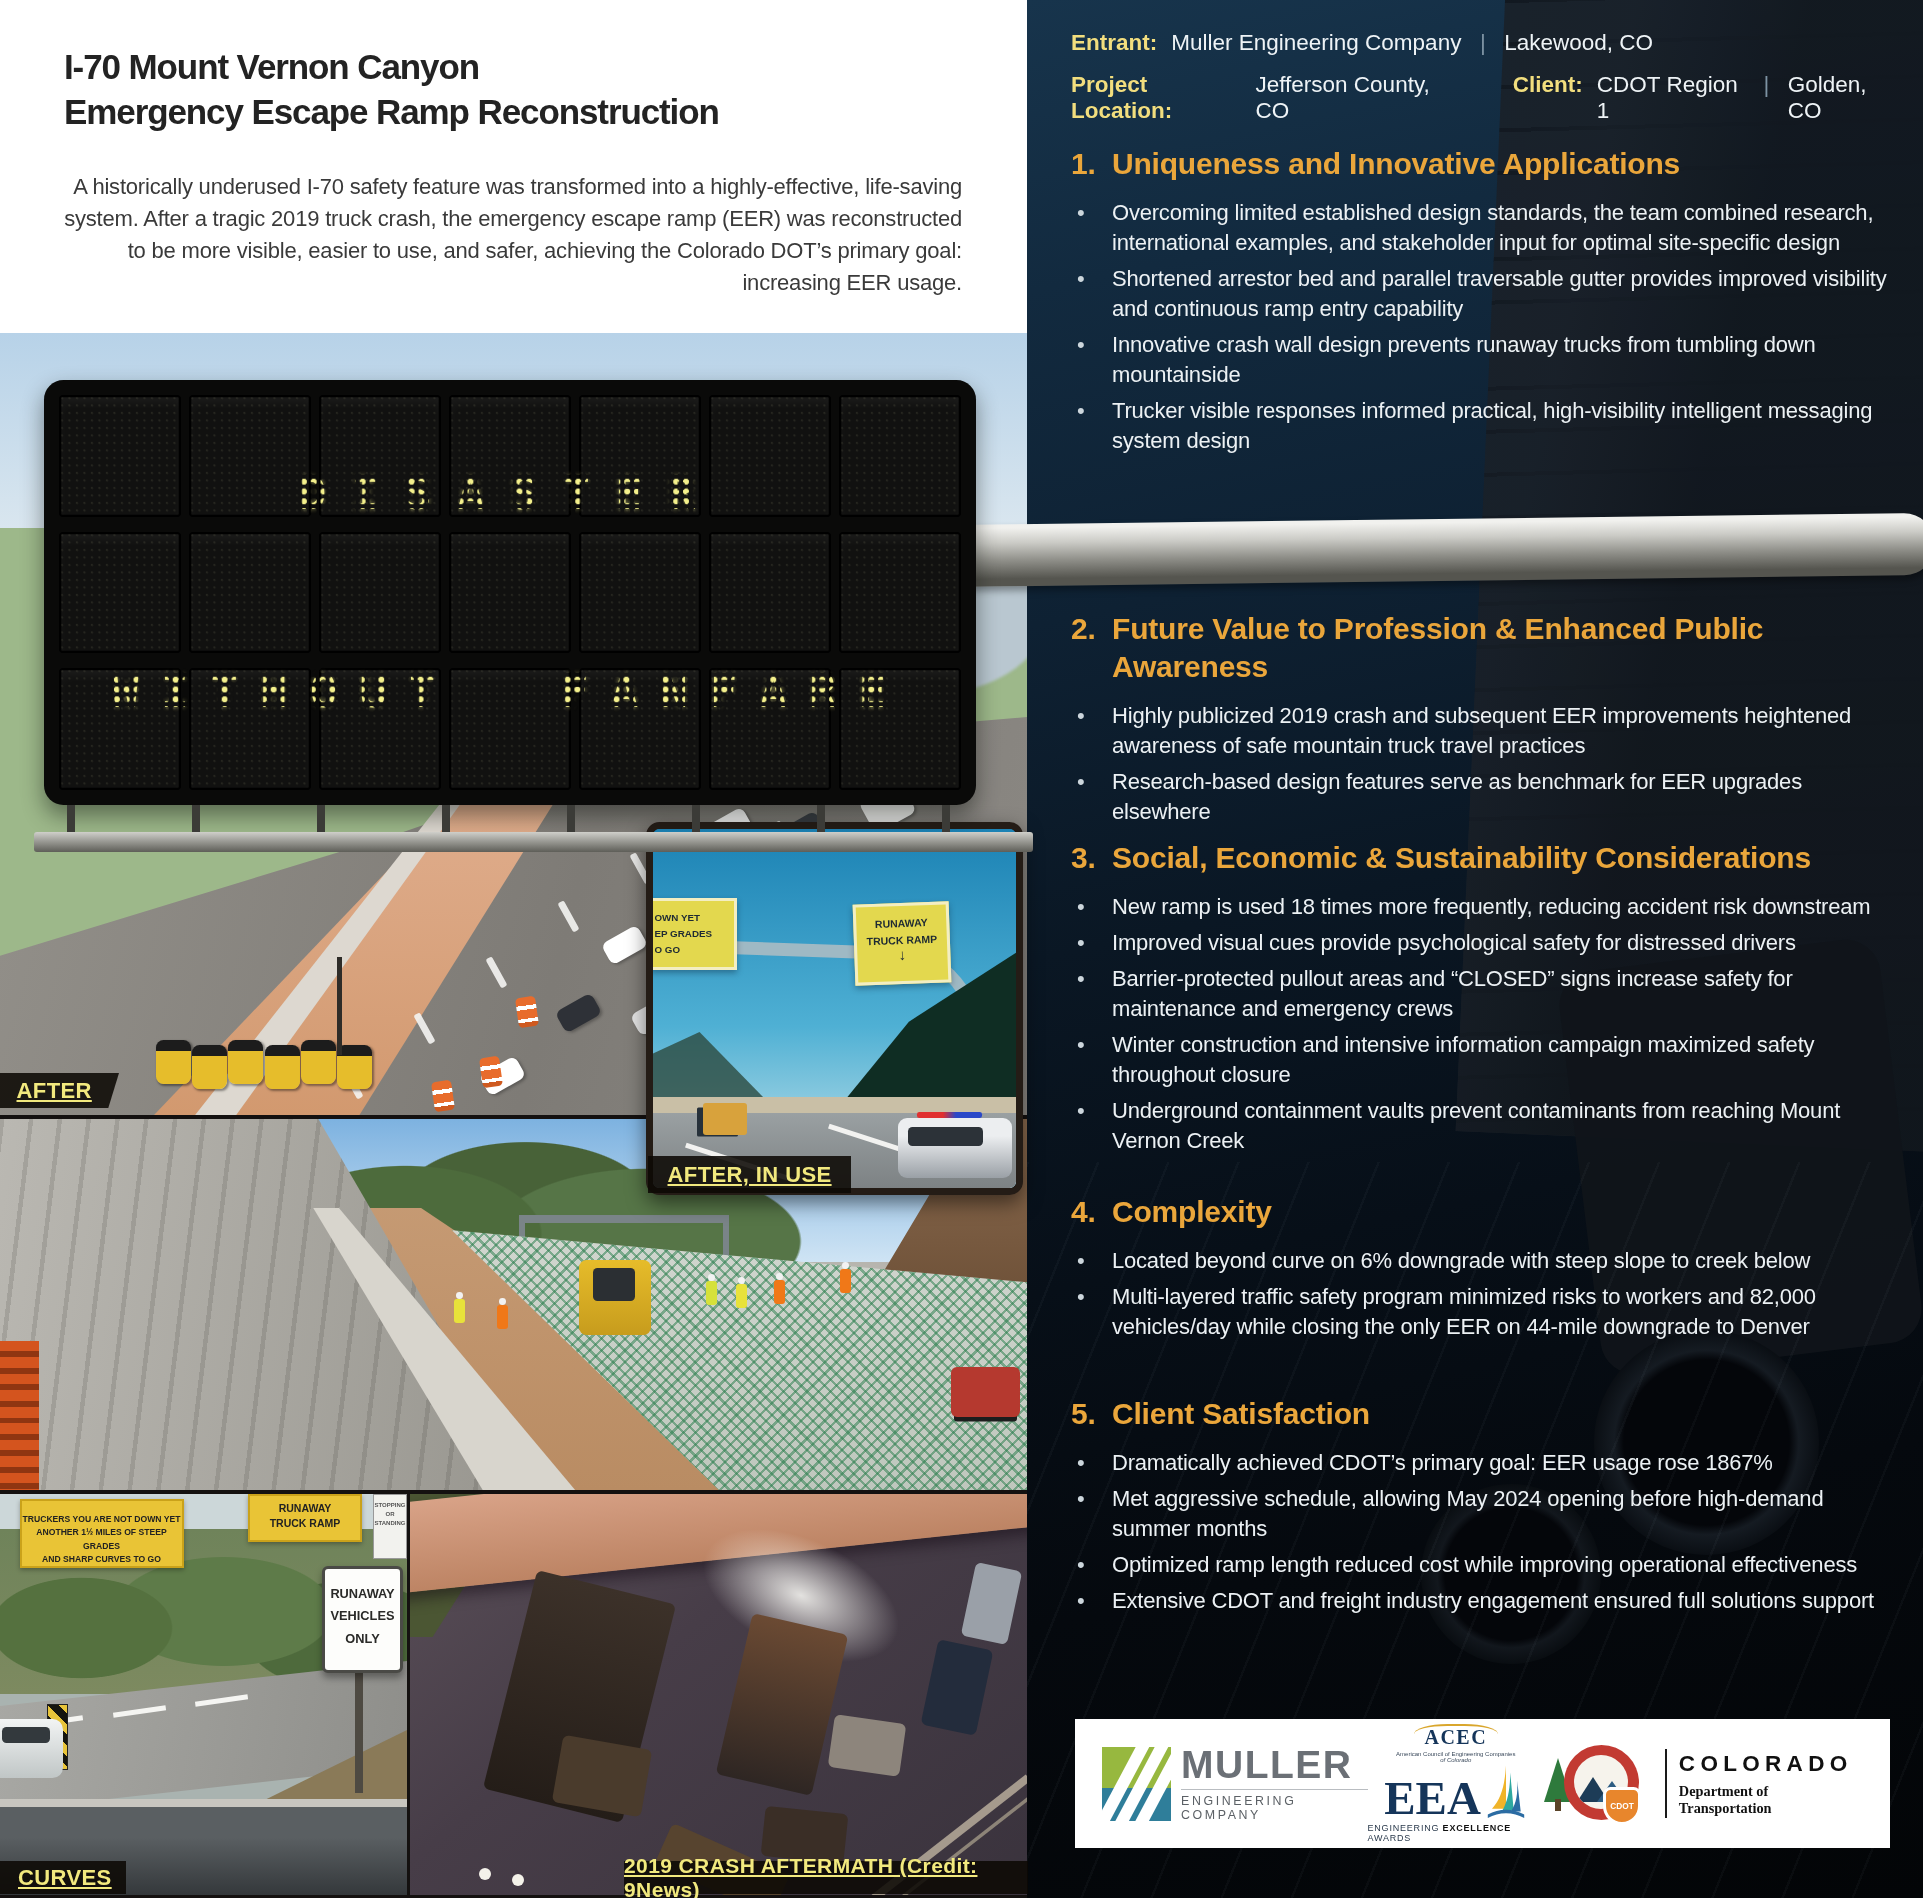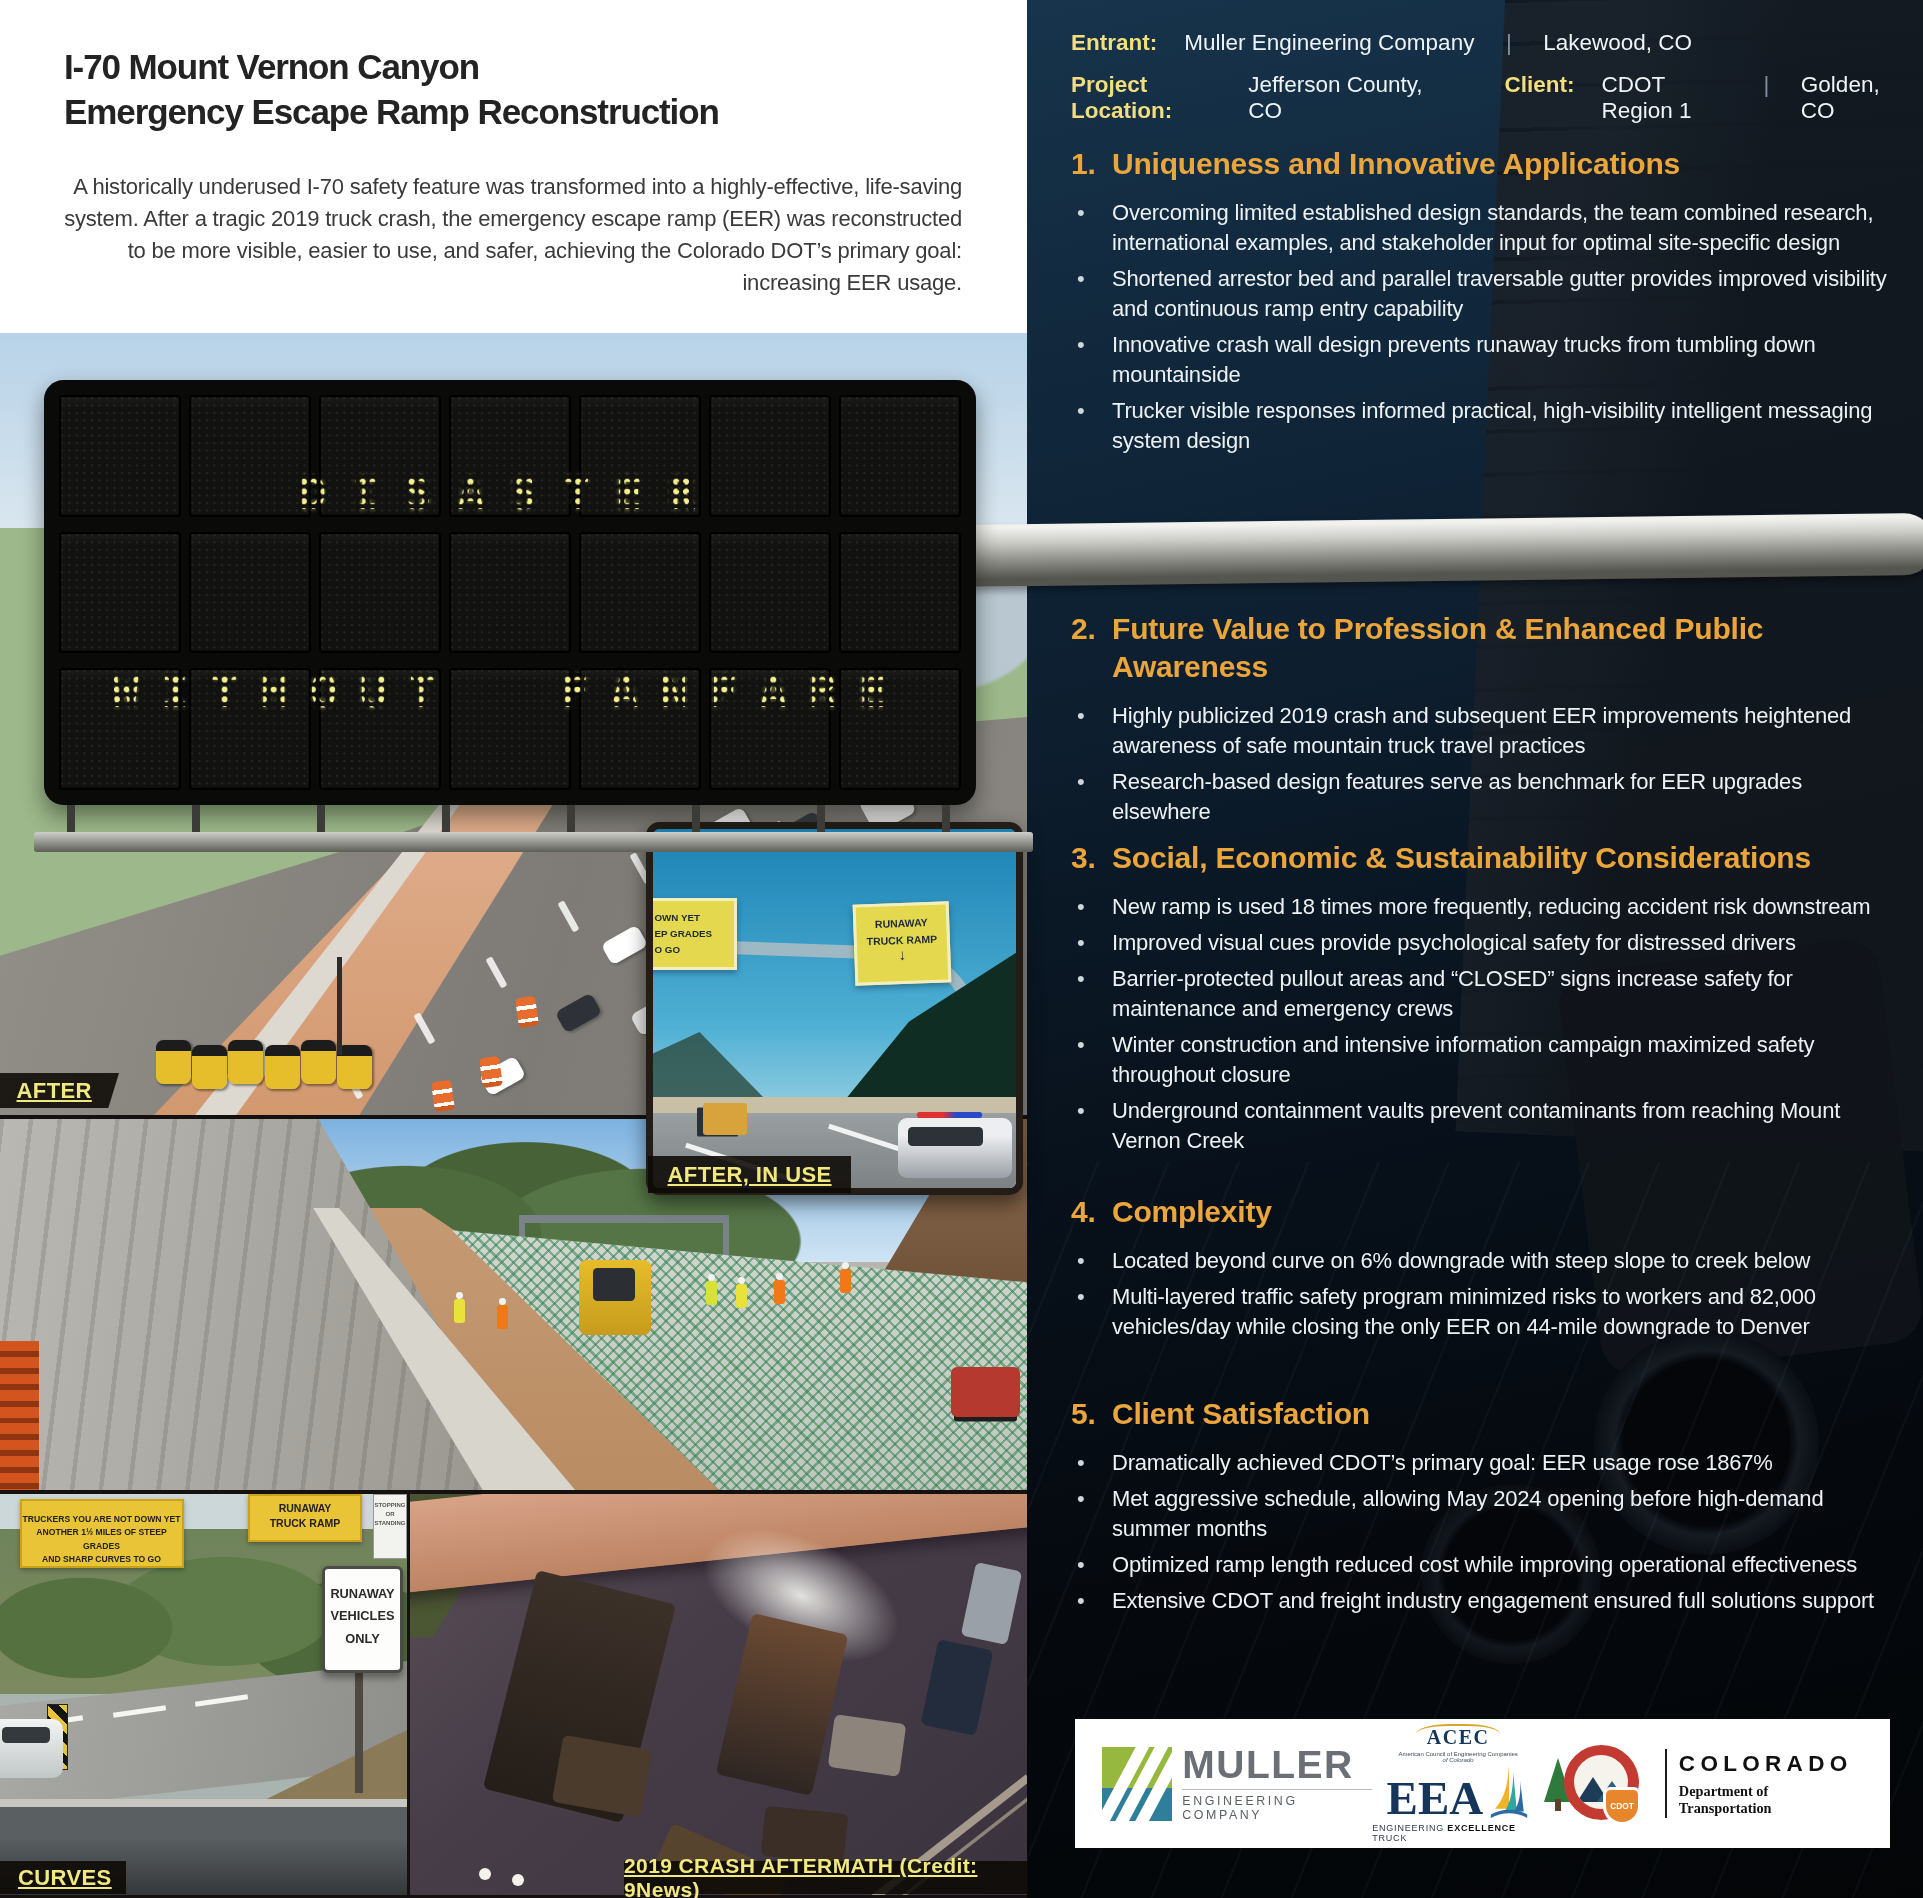--- a/index.html
+++ b/index.html
@@ -246,21 +246,21 @@
     background:#10151a; border-radius:35px; transform:rotate(-7deg); opacity:.92; }
   .truck-wheel1 { position:absolute; right:105px; top:1330px; width:225px; height:225px;
     border-radius:50%; background:radial-gradient(#04060a 52%, #151b22 58%, #090d12 72%); }
   .truck-wheel2 { position:absolute; right:323px; top:1484px; width:180px; height:180px;
     border-radius:50%; background:radial-gradient(#04060a 52%, #12171d 58%, #080c10 72%); }
   .road-streaks { position:absolute; left:0; bottom:0; width:100%; height:736px;
     background:repeating-linear-gradient(112deg, rgba(205,225,240,.05) 0 2.3px, transparent 2.3px 65px);
     opacity:.65; }
 
   .meta { position:absolute; left:44px; top:30px; width:827px; font-size:22.5px; color:#eef3f6; }
-  .meta-row { display:flex; align-items:baseline; gap:27px; height:42px; }
+  .meta-row { display:flex; align-items:baseline; gap:14px; height:42px; }
   .meta-label { color:#F2DE7E; font-weight:700; }
   .meta-sep { color:#7d93a3; padding:0 4.5px; font-weight:400; }
   .meta-gap { width:33px; }
 
   .section { position:absolute; left:44px; width:830px; }
   .sec1 { top:145px; } .sec2 { top:610px; } .sec3 { top:839px; }
   .sec4 { top:1193px; } .sec5 { top:1395px; }
   .sec-head { display:flex; font-size:30px; line-height:38px; font-weight:700; color:#EAA63B;
     letter-spacing:-0.2px; margin-bottom:15px; }
   .sec-num { width:41px; flex:0 0 41px; }
@@ -641,21 +641,21 @@
         <div class="acec-sub2">of Colorado</div>
         <div class="acec-mid">
           <span class="acec-eea">EEA</span>
           <svg width="42" height="56" viewBox="0 0 60 80">
             <path d="M30 2 C 28 30 24 48 10 64 L 30 64 Z" fill="#f0b429"></path>
             <path d="M36 12 C 36 34 33 52 25 66 L 41 66 Z" fill="#2ea8a0"></path>
             <path d="M46 24 C 47 42 45 56 37 68 L 51 68 Z" fill="#2b6ca3"></path>
             <path d="M4 72 C 20 63 40 63 56 72 L 56 77 C 40 68 20 68 4 77 Z" fill="#2b6ca3"></path>
           </svg>
         </div>
-        <div class="acec-award-sub"><span>ENGINEERING </span><b>EXCELLENCE</b><span> TRUCK</span></div>
+        <div class="acec-award-sub"><span>ENGINEERING </span><b>EXCELLENCE</b><span> AWARDS</span></div>
       </div>
 
       <div class="cdot">
         <div class="cdot-mark">
           <div class="cdot-tree"></div>
           <div class="cdot-circle">
             <div class="cdot-circle-in">
               <div class="cdot-mtn1"></div>
               <div class="cdot-mtn2"></div>
             </div>

